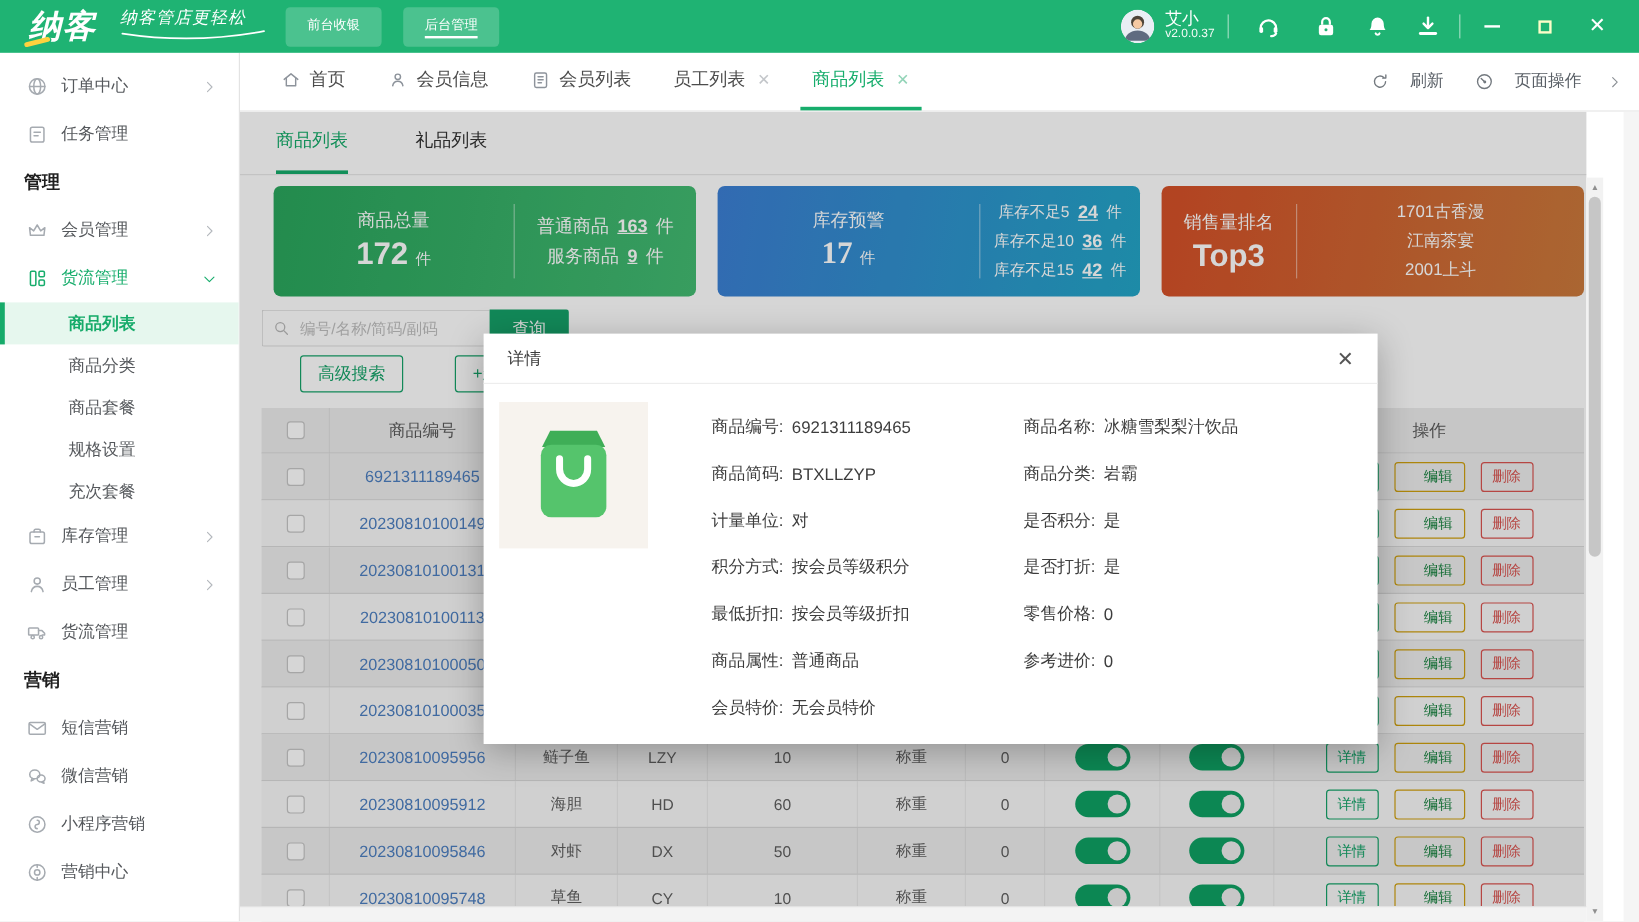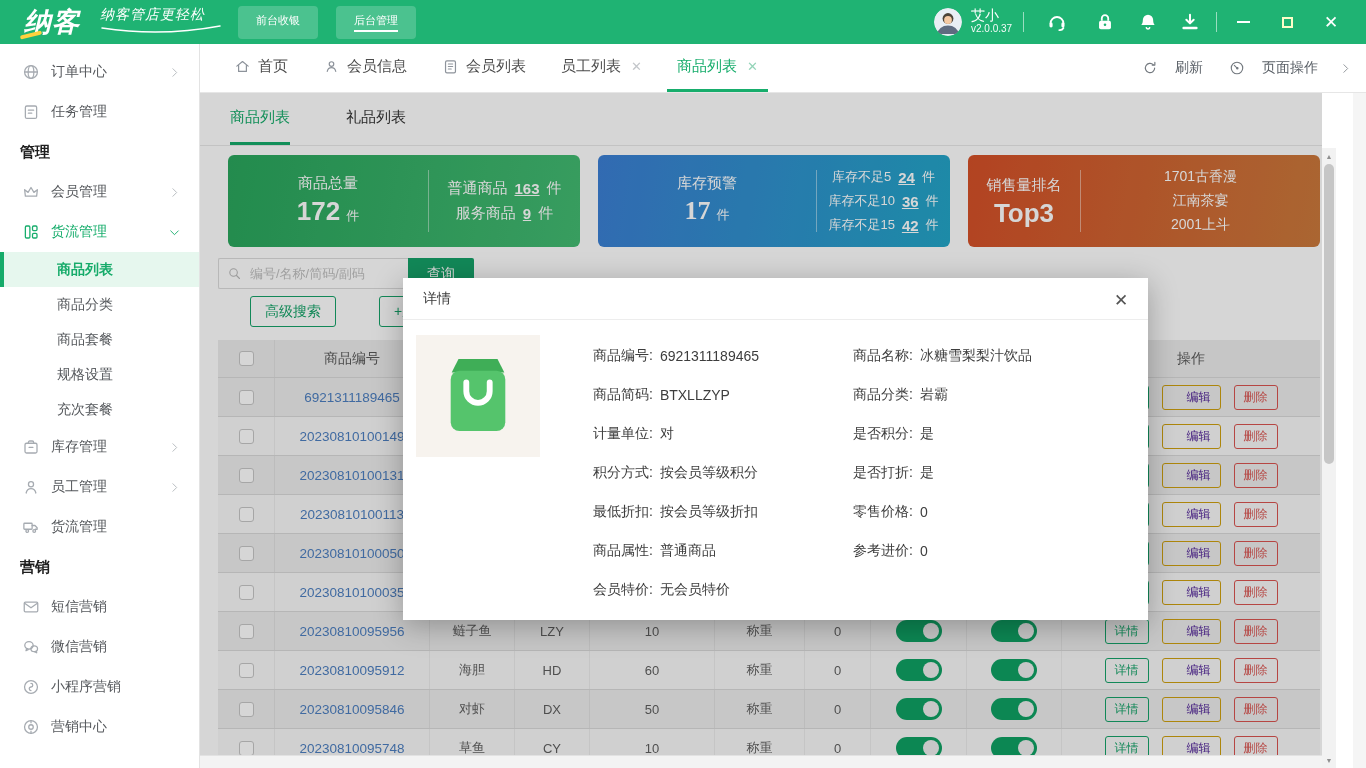--- a/index.html
+++ b/index.html
@@ -111,21 +111,21 @@
     font-size:13px;color:#5f5f5f;overflow:hidden;}
   .thead .tcell{font-size:14px;color:#5a5a5a;}
   .tcell:last-child{border-right:none;}
   .cb{width:15px;height:15px;border:1px solid #c6c6c6;border-radius:3px;background:#fff;cursor:pointer;}
   .idlink{color:#4d7fc0;font-size:13.5px;text-decoration:none;cursor:pointer;}
   .toggle{width:46px;height:22px;border-radius:11px;background:#0fa163;position:relative;cursor:pointer;}
   .toggle .knob{position:absolute;right:3px;top:3px;width:16px;height:16px;border-radius:50%;background:#eee;}
   .ops{display:flex;gap:13px;align-items:center;justify-content:center;}
   .abtn{padding:3px 9px;font-size:12px;border-radius:3px;border:1px solid;background:transparent;cursor:pointer;white-space:nowrap;}
   .abtn.detail{color:#16a369;border-color:#16a369;}
-  .abtn.edit{color:#4c1d95;border-color:#cfa00f;padding-left:24px;}
+  .abtn.edit{color:#15803d;border-color:#cfa00f;padding-left:24px;}
   .abtn.del{color:#d95450;border-color:#d95450;}
 
   .dim{position:absolute;left:0;top:0;width:1122px;height:662px;background:rgba(0,0,0,.16);z-index:10;}
   .vscroll{position:absolute;left:1122px;top:55px;width:14px;height:620px;background:#f2f2f2;z-index:12;}
   .vs-arrow{position:absolute;left:0;width:14px;height:14px;display:flex;align-items:center;justify-content:center;
     font-size:7px;color:#8f8f8f;cursor:pointer;}
   .vs-up{top:1px;} .vs-down{bottom:1px;}
   .vs-thumb{position:absolute;left:2px;top:16px;width:10px;height:300px;background:#c6c6c6;border-radius:5px;cursor:pointer;}
   .hscroll{position:absolute;left:0;top:662px;width:1122px;height:13px;background:#f3f3f3;border-top:1px solid #e2e2e2;z-index:12;}
 

